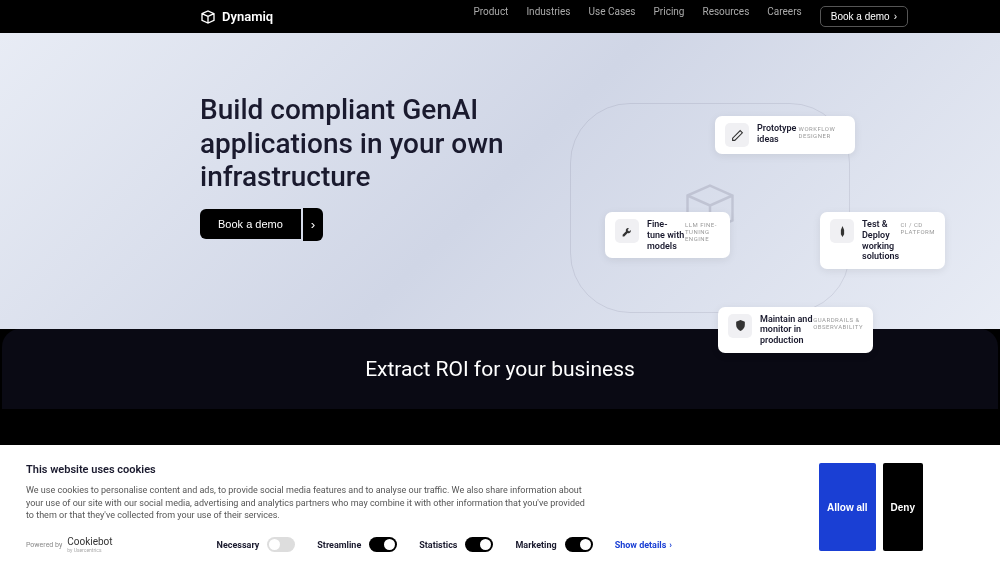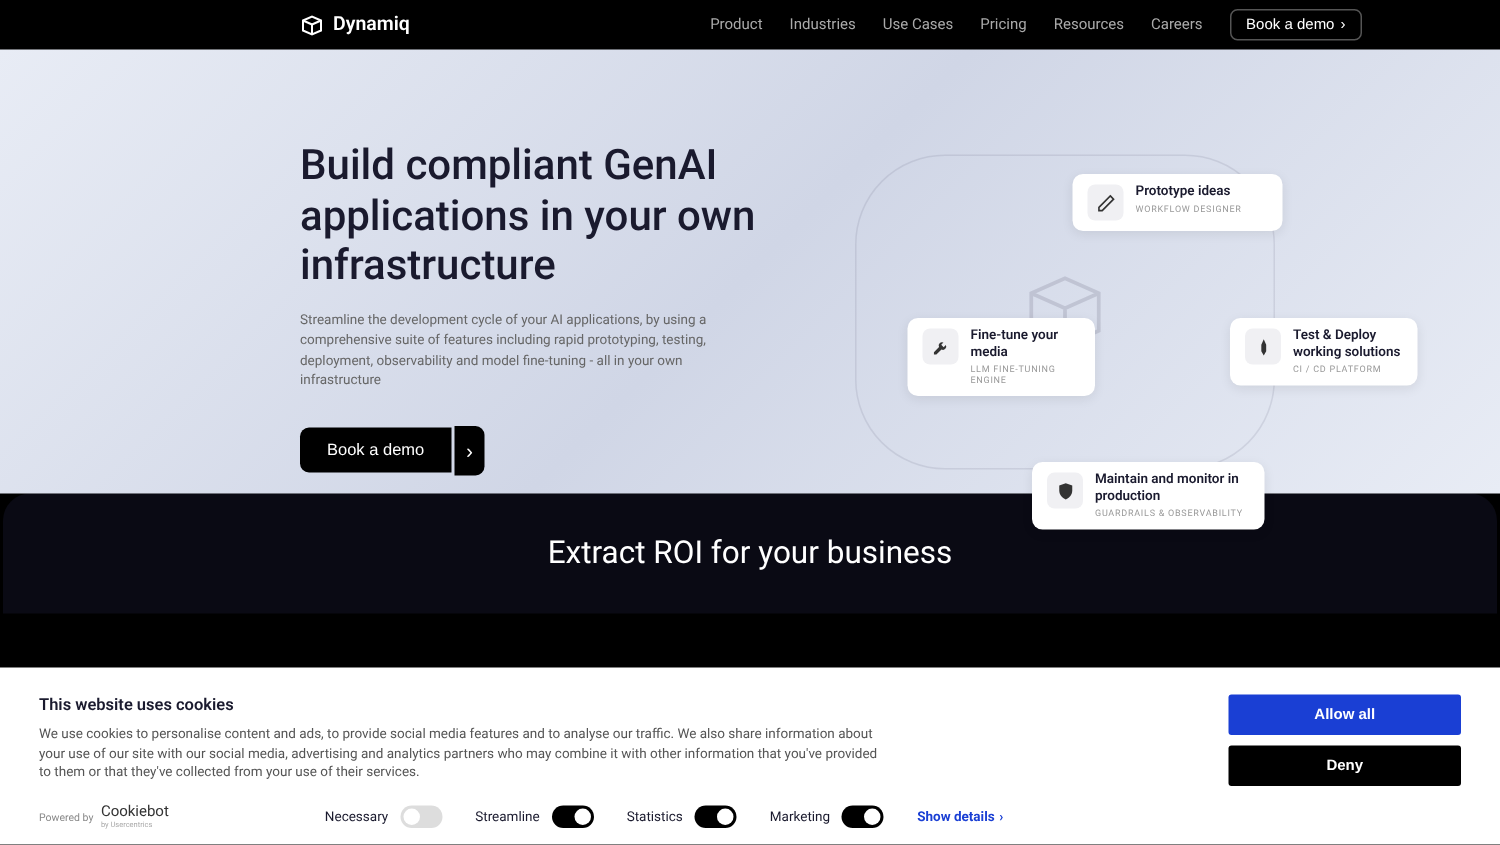--- a/index.html
+++ b/index.html
@@ -1,56 +1,56 @@
 <!DOCTYPE html>
 <html><head>
 <meta charset="utf-8">
 <style>
 *{margin:0;padding:0;box-sizing:border-box}
 body{font-family:-apple-system,BlinkMacSystemFont,"Segoe UI",Roboto,sans-serif;width:1000px;height:563px;overflow:hidden;background:#000}
 .header{background:#000;height:33px;display:flex;align-items:center;padding:0 92px 0 200px;justify-content:space-between}
 .logo{display:flex;align-items:center;gap:6px;color:#fff;font-weight:600;font-size:13px}
 .logo svg{width:16px;height:16px}
-.nav{display:flex;align-items:center;gap:18px}
+.nav{display:flex;gap:18px}
 .nav-link{color:#aaa;font-size:10px;cursor:pointer;text-decoration:none}
 .demo-btn-header{border:1px solid #555;color:#fff;background:transparent;padding:4px 10px;border-radius:5px;font-size:10px;display:flex;align-items:center;gap:4px;cursor:pointer}
 .hero{background:linear-gradient(135deg,#e8ecf5 0%,#d0d6e6 50%,#e8ecf5 100%);height:296px;position:relative;padding:60px 200px 0}
 .hero h1{font-size:28px;font-weight:500;color:#1a1a2e;line-height:1.2;margin-bottom:14px;max-width:340px}
 .hero p{font-size:9px;color:#666;line-height:1.5;max-width:300px;margin-bottom:22px}
 .demo-btn-main{display:flex;align-items:center}
 .demo-btn-main .btn-text{background:#000;color:#fff;padding:9px 18px;border-radius:6px 0 0 6px;font-size:11px;border:none;cursor:pointer}
 .demo-btn-main .btn-arrow{background:#000;color:#fff;padding:9px 8px;border-radius:0 6px 6px 0;border:none;margin-left:2px;cursor:pointer;display:flex;align-items:center}
 .diagram{position:absolute;right:100px;top:50px;width:380px;height:250px}
 .cube{position:absolute;left:50%;top:50%;transform:translate(-50%,-50%);width:60px;height:60px;opacity:0.25}
 .orbit{position:absolute;left:50%;top:50%;transform:translate(-50%,-50%);width:280px;height:210px;border:1px solid rgba(100,100,130,0.15);border-radius:60px}
 .card{position:absolute;background:#fff;border-radius:7px;padding:7px 10px;box-shadow:0 2px 8px rgba(0,0,0,0.08);display:flex;gap:8px;align-items:flex-start}
 .card-icon{width:24px;height:24px;background:#f0f0f3;border-radius:5px;display:flex;align-items:center;justify-content:center;flex-shrink:0}
 .card-icon svg{width:13px;height:13px}
-.card-text{display:flex;flex-direction:column}
+.card-text{display:flex;flex-direction:row}
 .card-title{font-size:9px;font-weight:600;color:#1a1a2e;line-height:1.2}
 .card-sub{font-size:6px;color:#999;letter-spacing:0.5px;margin-top:2px}
 .card1{top:33px;left:195px;width:140px}
 .card2{top:129px;left:85px;width:125px}
 .card3{top:129px;right:-45px;width:125px}
-.card4{bottom:-20px;left:168px;width:155px}
+.card4{bottom:-20px;left:198px;width:155px}
 .section2{background:#0a0a14;height:80px;border-radius:18px 18px 0 0;margin:0 2px;display:flex;align-items:center;justify-content:center}
 .section2 h2{color:#fff;font-size:21px;font-weight:400}
 .cookie{position:fixed;bottom:0;left:0;right:0;background:#fff;height:118px;box-shadow:0 -2px 20px rgba(0,0,0,0.15);padding:18px 26px 12px;display:flex;gap:28px}
 .cookie-main{flex:1}
 .cookie-title{font-size:11px;font-weight:600;color:#1a1a2e;margin-bottom:8px}
 .cookie-desc{font-size:9px;color:#555;line-height:1.4;max-width:560px}
-.cookie-buttons{display:flex;flex-direction:column;gap:7px;width:155px}
+.cookie-buttons{display:flex;gap:7px;width:155px}
 .cookie-btn{padding:8px;border:none;font-size:10px;font-weight:600;cursor:pointer;border-radius:2px}
 .allow-btn{background:#1a3fd4;color:#fff}
 .deny-btn{background:#000000;color:#fff}
 .cookie-bottom{position:absolute;bottom:10px;left:26px;right:26px;display:flex;align-items:center;gap:22px}
 .powered{font-size:7px;color:#888;display:flex;align-items:center;gap:5px}
 .cookiebot{font-size:10px;font-weight:400;color:#333}
 .toggle-group{display:flex;align-items:center;gap:8px}
-.toggle-label{font-size:9px;font-weight:400;color:#1a1a2e}
+.toggle-label{font-size:9px;font-weight:700;color:#1a1a2e}
 .toggle{width:28px;height:15px;border-radius:8px;position:relative;cursor:pointer}
 .toggle-off{background:#ddd}
 .toggle-on{background:#000}
 .toggle::after{content:'';position:absolute;width:11px;height:11px;background:#fff;border-radius:50%;top:2px}
 .toggle-off::after{left:2px}
 .toggle-on::after{right:2px}
 .details{color:#1a3fd4;font-size:9px;font-weight:700;cursor:pointer;display:flex;align-items:flex-end;gap:3px}
 </style>
 </head>
 <body>
@@ -71,21 +71,20 @@
     <a class="nav-link">Careers</a>
     <button class="demo-btn-header">
       <span>Book a demo</span>
       <span>›</span>
     </button>
   </div>
 </div>
 
 <div class="hero">
   <h1>Build compliant GenAI applications in your own infrastructure</h1>
-  <p>Streamline the development cycle of your AI applications, by using a comprehensive suite of features including rapid prototyping, testing, deployment, observability and model fine-tuning - all in your own infrastructure</p>
   <div class="demo-btn-main">
     <button class="btn-text">Book a demo</button>
     <button class="btn-arrow">
         <span>›</span>
       </button>
   </div>
 
   <div class="diagram">
     <div class="orbit"></div>
     <div class="cube">
@@ -106,21 +105,21 @@
       </div>
     </div>
 
     <div class="card card2">
       <div class="card-icon">
         <svg viewBox="0 0 24 24" fill="#333">
             <path d="M14.7 6.3a4 4 0 00-5.4 5.4L3 18v3h3l6.3-6.3a4 4 0 005.4-5.4L15 12l-3-3 2.7-2.7z"></path>
           </svg>
       </div>
       <div class="card-text">
-        <div class="card-title">Fine-tune your media</div>
+        <div class="card-title">Fine-tune with models</div>
         <div class="card-sub">LLM FINE-TUNING ENGINE</div>
       </div>
     </div>
 
     <div class="card card3">
       <div class="card-icon">
         <svg viewBox="0 0 24 24" fill="#333">
             <path d="M12 2l3 7h-6l3-7zM9 9h6v8l-3 5-3-5V9z"></path>
           </svg>
       </div>

